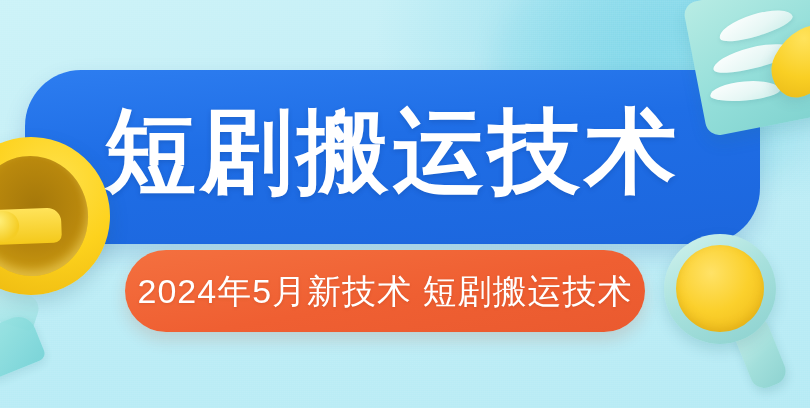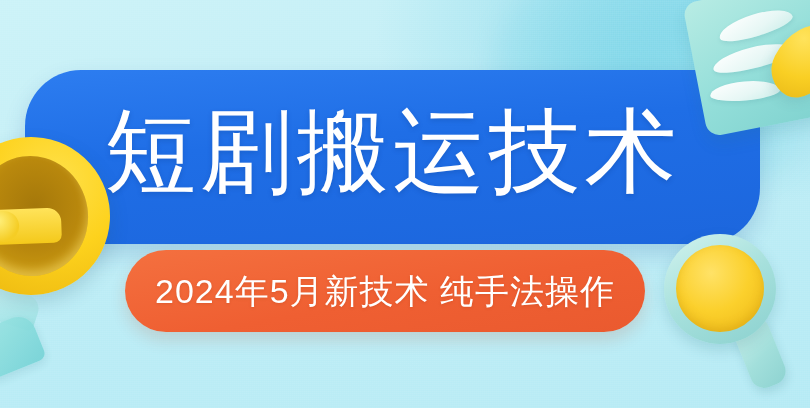--- a/index.html
+++ b/index.html
@@ -195,21 +195,21 @@
     box-shadow: 0 10px 22px rgba(20,70,150,.18);
   }
   .banner-blue-title {
     position: absolute;
     inset: 0;
     display: flex;
     align-items: center;
     justify-content: center;
     color: #ffffff;
     font-size: 92px;
-    font-weight: 400;
+    font-weight: 700;
     letter-spacing: 4px;
     line-height: 1;
     padding-bottom: 12px;
     white-space: nowrap;
     text-shadow: 0 2px 5px rgba(10,50,120,.22);
   }
 
   
   .banner-orange {
     position: absolute;
@@ -253,21 +253,21 @@
   <div class="bg-grain"></div>
 
   <div class="deco-chip2"></div>
   <div class="deco-chip"></div>
 
   <div class="banner-blue">
     <div class="banner-blue-title">短剧搬运技术</div>
   </div>
 
   <div class="banner-orange">
-    <div class="banner-orange-sub">2024年5月新技术 纯手法操作</div>
+    <div class="banner-orange-sub">2024年5月新技术 短剧搬运技术</div>
   </div>
 
   <div class="deco-bell">
     <div class="deco-bell-mouth"></div>
     <div class="deco-bell-clapper"></div>
     <div class="deco-bell-knob"></div>
   </div>
 
   <div class="deco-plate">
     <div class="petal p1"></div>

